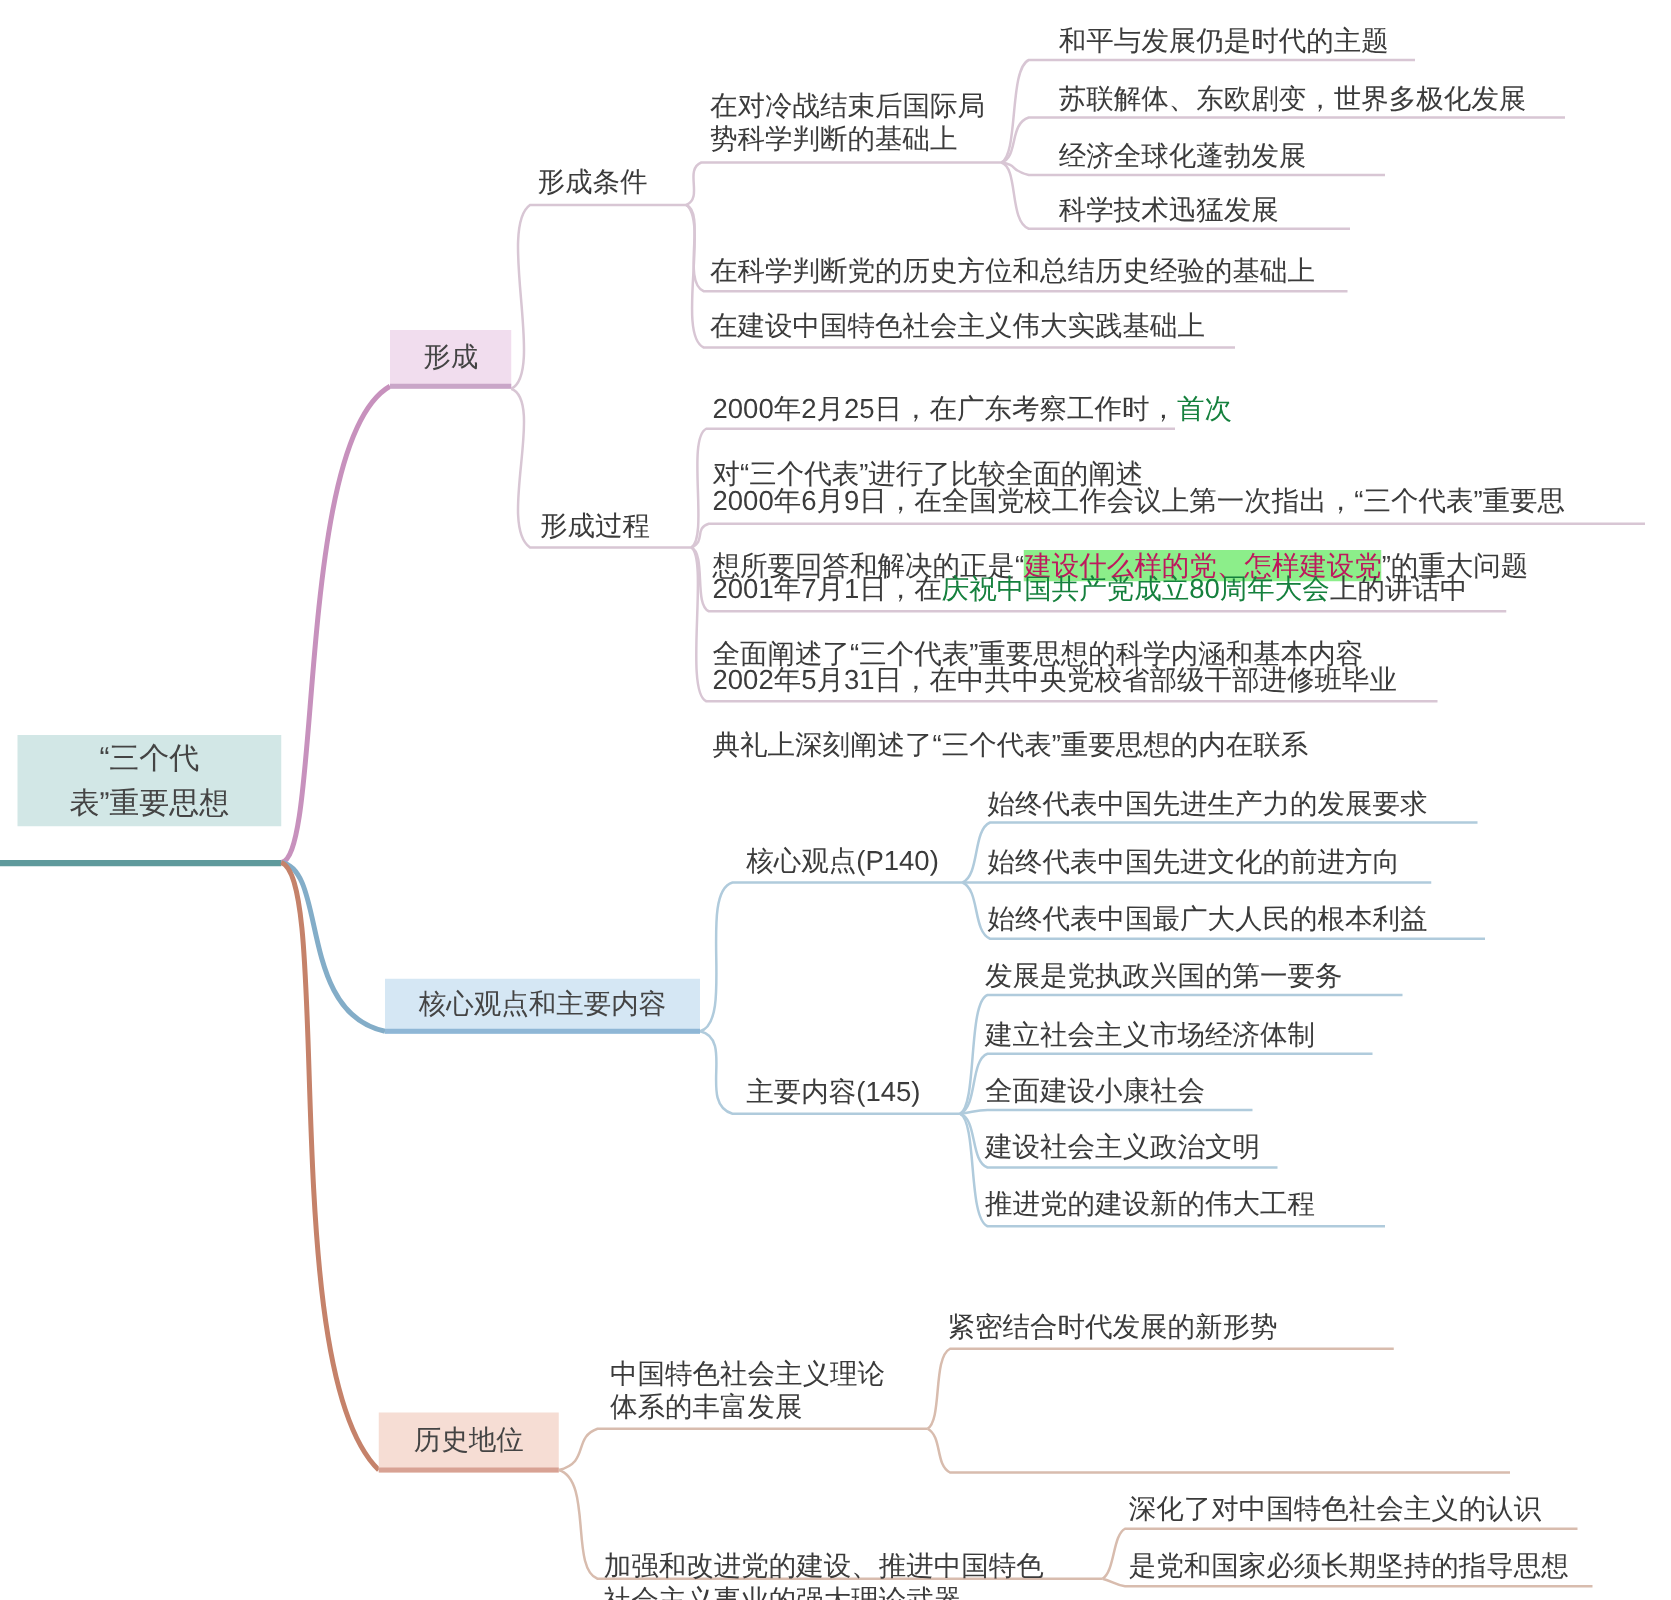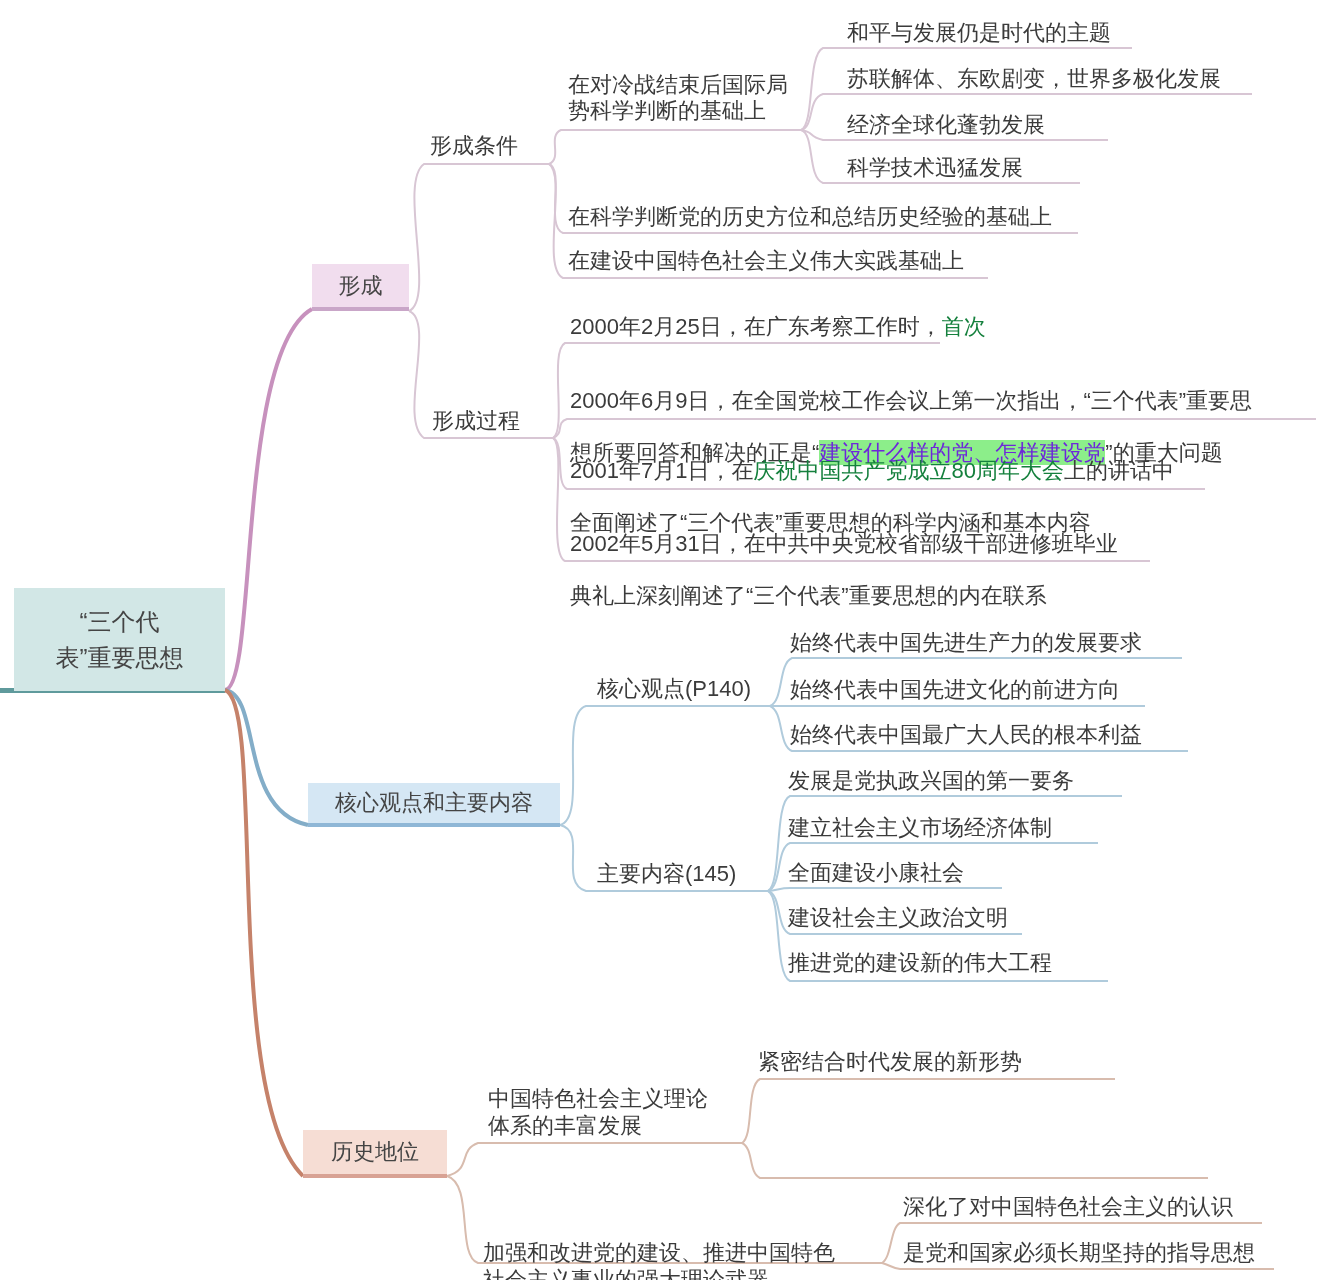--- a/index.html
+++ b/index.html
@@ -22,39 +22,39 @@
   .lh27{line-height:27px;}
   .lh25{line-height:25px;}
   .node{
     position:absolute;
     display:flex;align-items:center;justify-content:center;
     font-size:22px;
     color:#444444;
     box-sizing:border-box;
   }
   #root-node{
-    left:14px;top:588px;width:211px;height:103px;
+    left:14px;top:588px;width:211px;height:73px;
     background:#d2e7e6;
     font-size:24px;line-height:36px;
     text-align:center;white-space:pre-line;
   }
   #formation-node{
     left:312px;top:264px;width:97px;height:47px;
     background:#f1ddee;border-bottom:4px solid #c9a6c8;
   }
   #core-node{
     left:308px;top:783px;width:252px;height:44px;
     background:#d5e7f4;border-bottom:4px solid #8fb7d6;
   }
   #status-node{
     left:303px;top:1130px;width:144px;height:48px;
     background:#f6ddd4;border-bottom:4px solid #d8a294;
   }
   .red{color:#15803d;}
-  .hl{background:#8cee8a;color:#6d28d9;}
+  .hl{background:#8cee8a;color:#be185d;}
 </style>
 </head>
 <body>
 
 <div id="canvas">
 
   <svg id="wires" viewBox="0 0 1337 1280" xmlns="http://www.w3.org/2000/svg" fill="none">
 
     <path d="M 0 690.5 L 225 690.5" stroke="#5f9a9c" stroke-width="5"></path>
 
@@ -120,20 +120,21 @@
   <div class="topic" style="left:847px;top:112px;">经济全球化蓬勃发展</div>
   <div class="topic" style="left:847px;top:155px;">科学技术迅猛发展</div>
 
   <div class="topic" style="left:568px;top:204px;">在科学判断党的历史方位和总结历史经验的基础上</div>
   <div class="topic" style="left:568px;top:248px;">在建设中国特色社会主义伟大实践基础上</div>
 
   <div class="topic" style="left:432px;top:408px;">形成过程</div>
 
   <div class="topic" style="left:570px;top:288px;">
     <span>2000年2月25日，在广东考察工作时，</span><span class="red">首次</span><br>
+    <span>对“三个代表”进行了比较全面的阐述</span>
   </div>
 
   <div class="topic" style="left:570px;top:362px;">
     <span>2000年6月9日，在全国党校工作会议上第一次指出，“三个代表”重要思</span><br>
     <span>想所要回答和解决的正是“</span><span class="hl">建设什么样的党、怎样建设党</span><span>”的重大问题</span>
   </div>
 
   <div class="topic" style="left:570px;top:432px;">
     <span>2001年7月1日，在</span><span class="red">庆祝中国共产党成立80周年大会</span><span>上的讲话中</span><br>
     <span>全面阐述了“三个代表”重要思想的科学内涵和基本内容</span>

